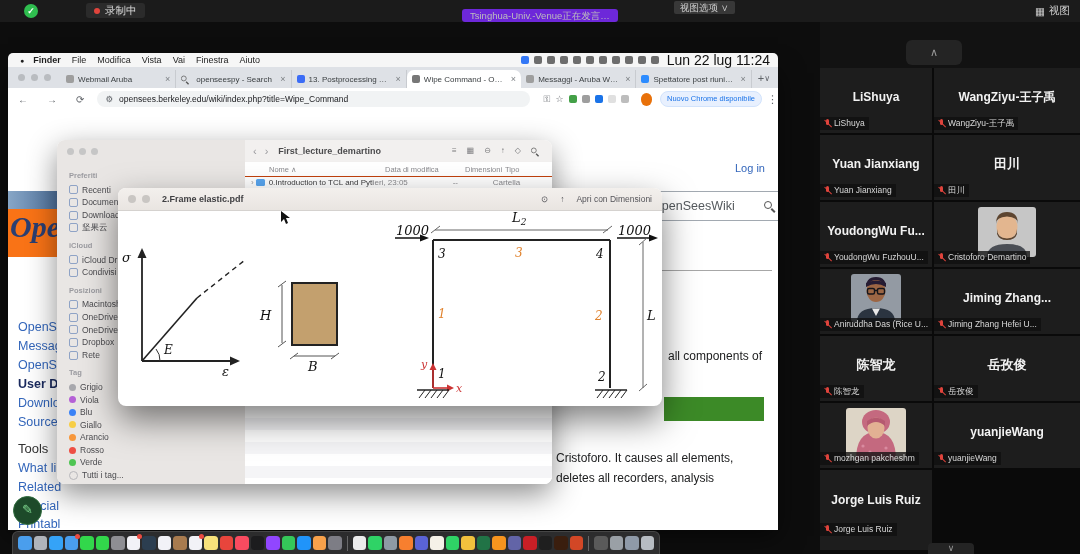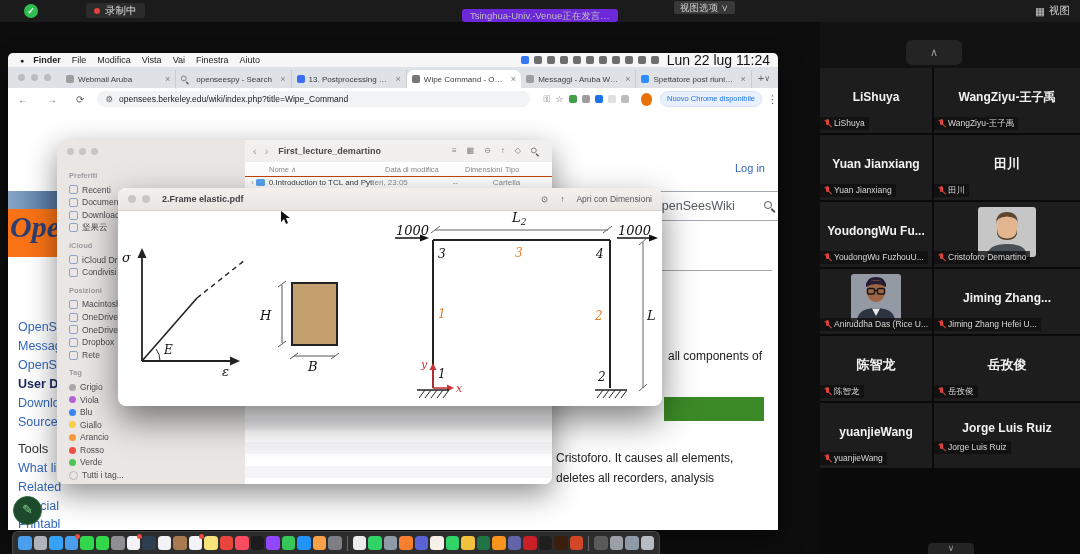--- a/index.html
+++ b/index.html
@@ -622,20 +622,36 @@
         </div>
     </div>
     <div class="tile">
       <div class="pname" style="font-size:13px">岳孜俊</div>
       <div class="plabel">
           <span class="mic"></span>
           <span>岳孜俊</span>
         </div>
     </div>
     <div class="tile">
+      <svg class="av" width="60" height="52" viewBox="0 0 60 52" style="background:#ddd5c6;border-radius:3px">
+        <path d="M10 52 Q10 24 30 24 Q50 24 50 52 Z" fill="#c4697f"></path>
+        <ellipse cx="30" cy="14" rx="14" ry="12" fill="#c4697f"></ellipse>
+        <ellipse cx="30" cy="20" rx="8.5" ry="10.5" fill="#e2b193"></ellipse>
+        <path d="M21 13 Q30 6 39 13 L39 18 Q30 10 21 18 Z" fill="#b55a70"></path>
+        <circle cx="17" cy="38" r="1.6" fill="#d98ba0"></circle>
+          <circle cx="24" cy="44" r="1.6" fill="#d98ba0"></circle>
+        <circle cx="40" cy="40" r="1.6" fill="#d98ba0"></circle>
+          <circle cx="45" cy="48" r="1.6" fill="#d98ba0"></circle>
+      </svg>
+      <div class="plabel">
+          <span class="mic"></span>
+          <span>mozhgan pakcheshm</span>
+        </div>
+    </div>
+    <div class="tile">
       <div class="pname">yuanjieWang</div>
       <div class="plabel">
           <span class="mic"></span>
           <span>yuanjieWang</span>
         </div>
     </div>
     <div class="tile">
       <div class="pname" style="top:38%">Jorge Luis Ruiz</div>
       <div class="plabel" style="bottom:14px">
           <span class="mic"></span>

